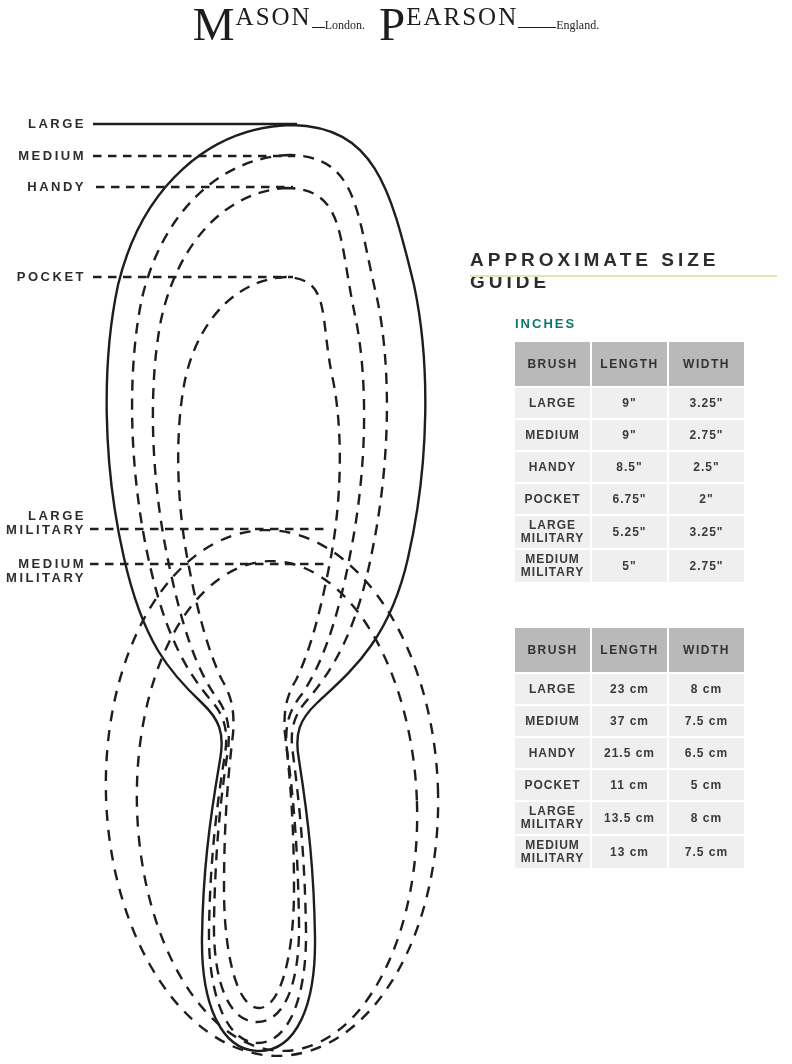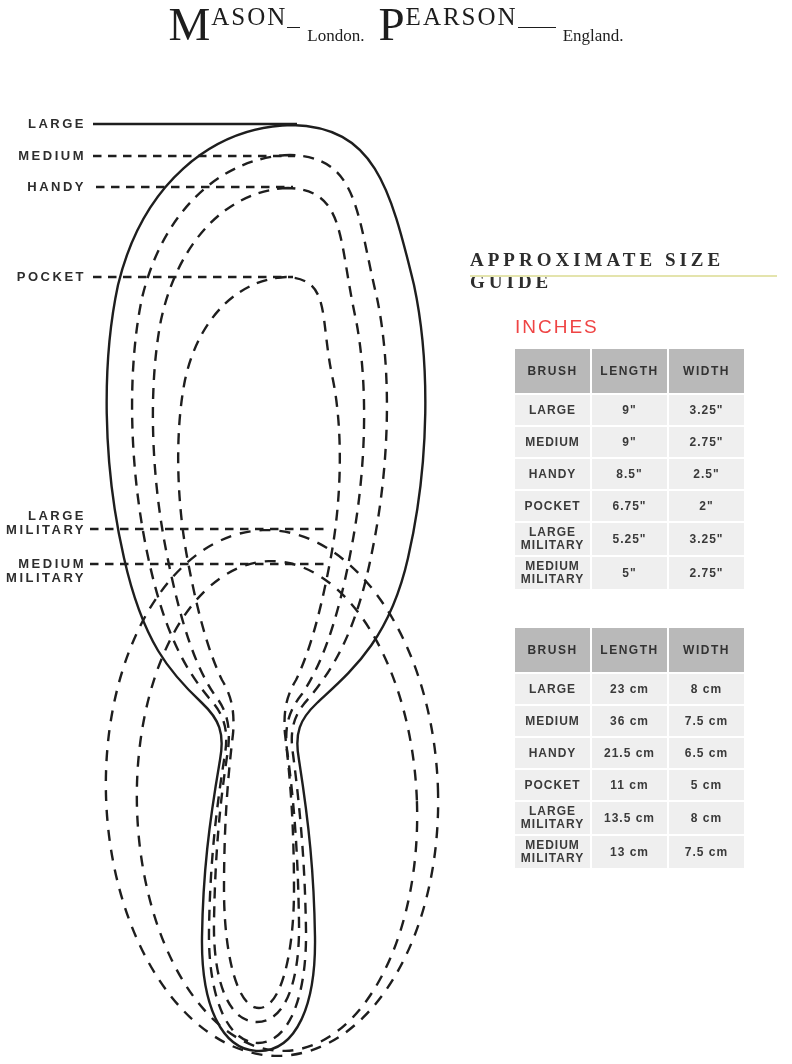--- a/index.html
+++ b/index.html
@@ -14,48 +14,48 @@
   
   .logo{
     position:absolute;top:6px;left:0;width:792px;
     display:flex;justify-content:center;align-items:flex-start;gap:14px;
     font-family:"Liberation Serif",serif;color:#1d1d1d;
   }
   .logo-group{display:flex;}
   .logo-initial{font-size:47px;line-height:36px;letter-spacing:1px;}
   .logo-col{display:flex;flex-direction:row;justify-content:space-between;height:36px;padding-top:1px;}
   .logo-caps{font-size:25px;line-height:19px;letter-spacing:2px;}
-  .logo-sub{display:flex;align-items:flex-end;gap:7px;font-size:17px;line-height:15px;}
+  .logo-sub{display:flex;align-items:center;font-size:12px;line-height:15px;}
   .logo-dash{border-top:1.6px solid #1d1d1d;align-self:center;margin-top:4px;}
   .dash-short{width:13px;}
   .dash-long{width:38px;}
   
   .diagram-svg{position:absolute;top:0;left:0;}
   .brush-label{
     position:absolute;left:0;width:86px;
     text-align:right;
     font-size:13px;font-weight:bold;letter-spacing:2.5px;
     line-height:14px;color:#2d2d2d;
   }
   .brush-label span{display:block;}
   
   .guide-title{
     position:absolute;top:236px;left:470px;width:320px;
-    font-size:19px;font-weight:bold;letter-spacing:4px;color:#2d2d2d;font-family:Liberation Serif, serif;
+    font-size:19px;font-weight:bold;letter-spacing:4px;color:#2d2d2d;
   }
   .accent-line{
     position:absolute;top:275px;left:470px;width:307px;height:2px;
     background:var(--accent,#e4e4ad);
   }
   .size-table{position:absolute;left:515px;width:229px;}
   .table-inches{top:316px;}
   .table-centimetres{top:628px;}
   .table-caption{
     display:block;
-    font-size:19px;font-weight:normal;letter-spacing:2px;color:#ef4444;
+    font-size:13px;font-weight:bold;letter-spacing:2px;color:#0f766e;
     margin-bottom:11px;
   }
   .grid{
     display:grid;
     grid-template-columns:75px 75px 75px;
     gap:2px;
     background:#ffffff;
   }
   .cell{
     display:flex;align-items:center;justify-content:center;
@@ -228,21 +228,21 @@
 
   <section class="size-table table-centimetres">
     <div class="grid">
         <div class="cell head">BRUSH</div>
         <div class="cell head">LENGTH</div>
         <div class="cell head">WIDTH</div>
         <div class="cell body">LARGE</div>
         <div class="cell body">23 cm</div>
         <div class="cell body">8 cm</div>
         <div class="cell body">MEDIUM</div>
-        <div class="cell body">36 cm</div>
+        <div class="cell body">37 cm</div>
         <div class="cell body">7.5 cm</div>
         <div class="cell body">HANDY</div>
         <div class="cell body">21.5 cm</div>
         <div class="cell body">6.5 cm</div>
         <div class="cell body">POCKET</div>
         <div class="cell body">11 cm</div>
         <div class="cell body">5 cm</div>
         <div class="cell body">LARGE MILITARY</div>
         <div class="cell body">13.5 cm</div>
         <div class="cell body">8 cm</div>

